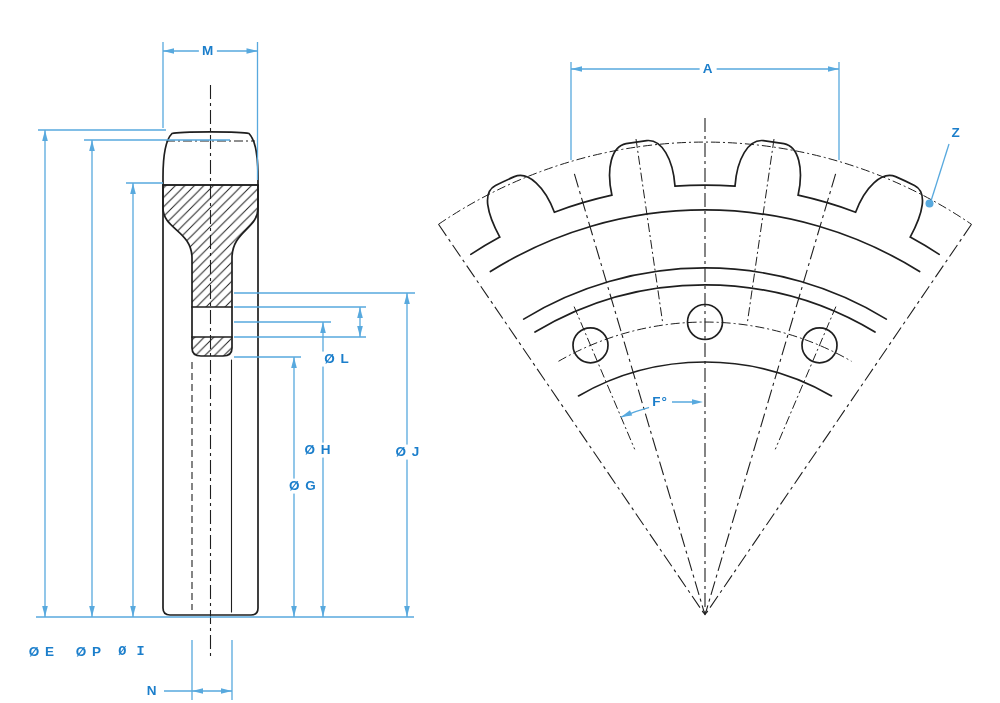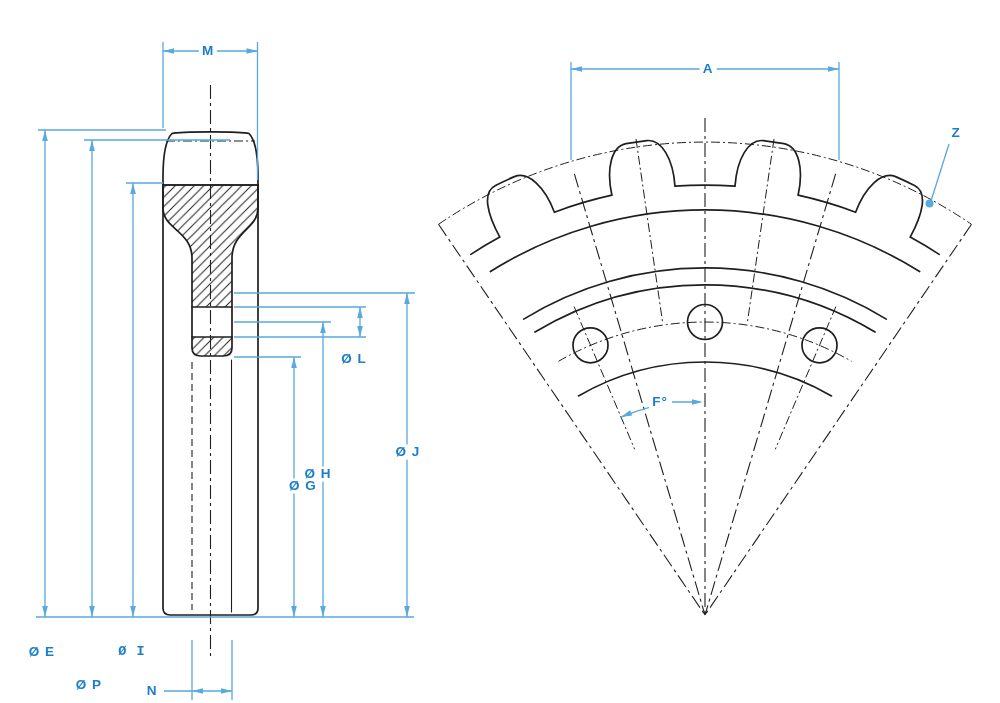--- a/index.html
+++ b/index.html
@@ -180,24 +180,24 @@
 
   <g>
     <path class="d" d="M621,417.1 A215 215 0 0 1 649.4,407.3 M672,402 H699"></path>
     <path class="df" d="M621,417.1 L632.2,415.4 L630,410.2 Z"></path>
     <path class="df" d="M703,402 L692,399.2 L692,404.8 Z"></path>
   </g>
 </svg>
 
 <span class="lbl" style="left:208px;top:51px;">M</span>
 <span class="lbl" style="left:42px;top:652px;">Ø E</span>
-<span class="lbl" style="left:89px;top:652px;margin-top:33px;">Ø P</span>
+<span class="lbl" style="left:89px;top:652px;">Ø P</span>
 <span class="lbl" style="left:132px;top:652px;font-family:Liberation Mono, monospace;">Ø I</span>
 <span class="lbl" style="left:152px;top:691px;">N</span>
-<span class="lbl" style="left:354px;top:359px;">Ø L</span>
-<span class="lbl" style="left:318px;top:474px;">Ø H</span>
+<span class="lbl" style="left:337px;top:359px;">Ø L</span>
+<span class="lbl" style="left:318px;top:450px;">Ø H</span>
 <span class="lbl" style="left:303px;top:486px;">Ø G</span>
 <span class="lbl" style="left:408px;top:452px;">Ø J</span>
 <span class="lbl" style="left:708px;top:69px;">A</span>
 <span class="lbl" style="left:956px;top:133px;">Z</span>
 <span class="lbl" style="left:660px;top:402px;">F°</span>
 
 </div>
 
 </body></html>

